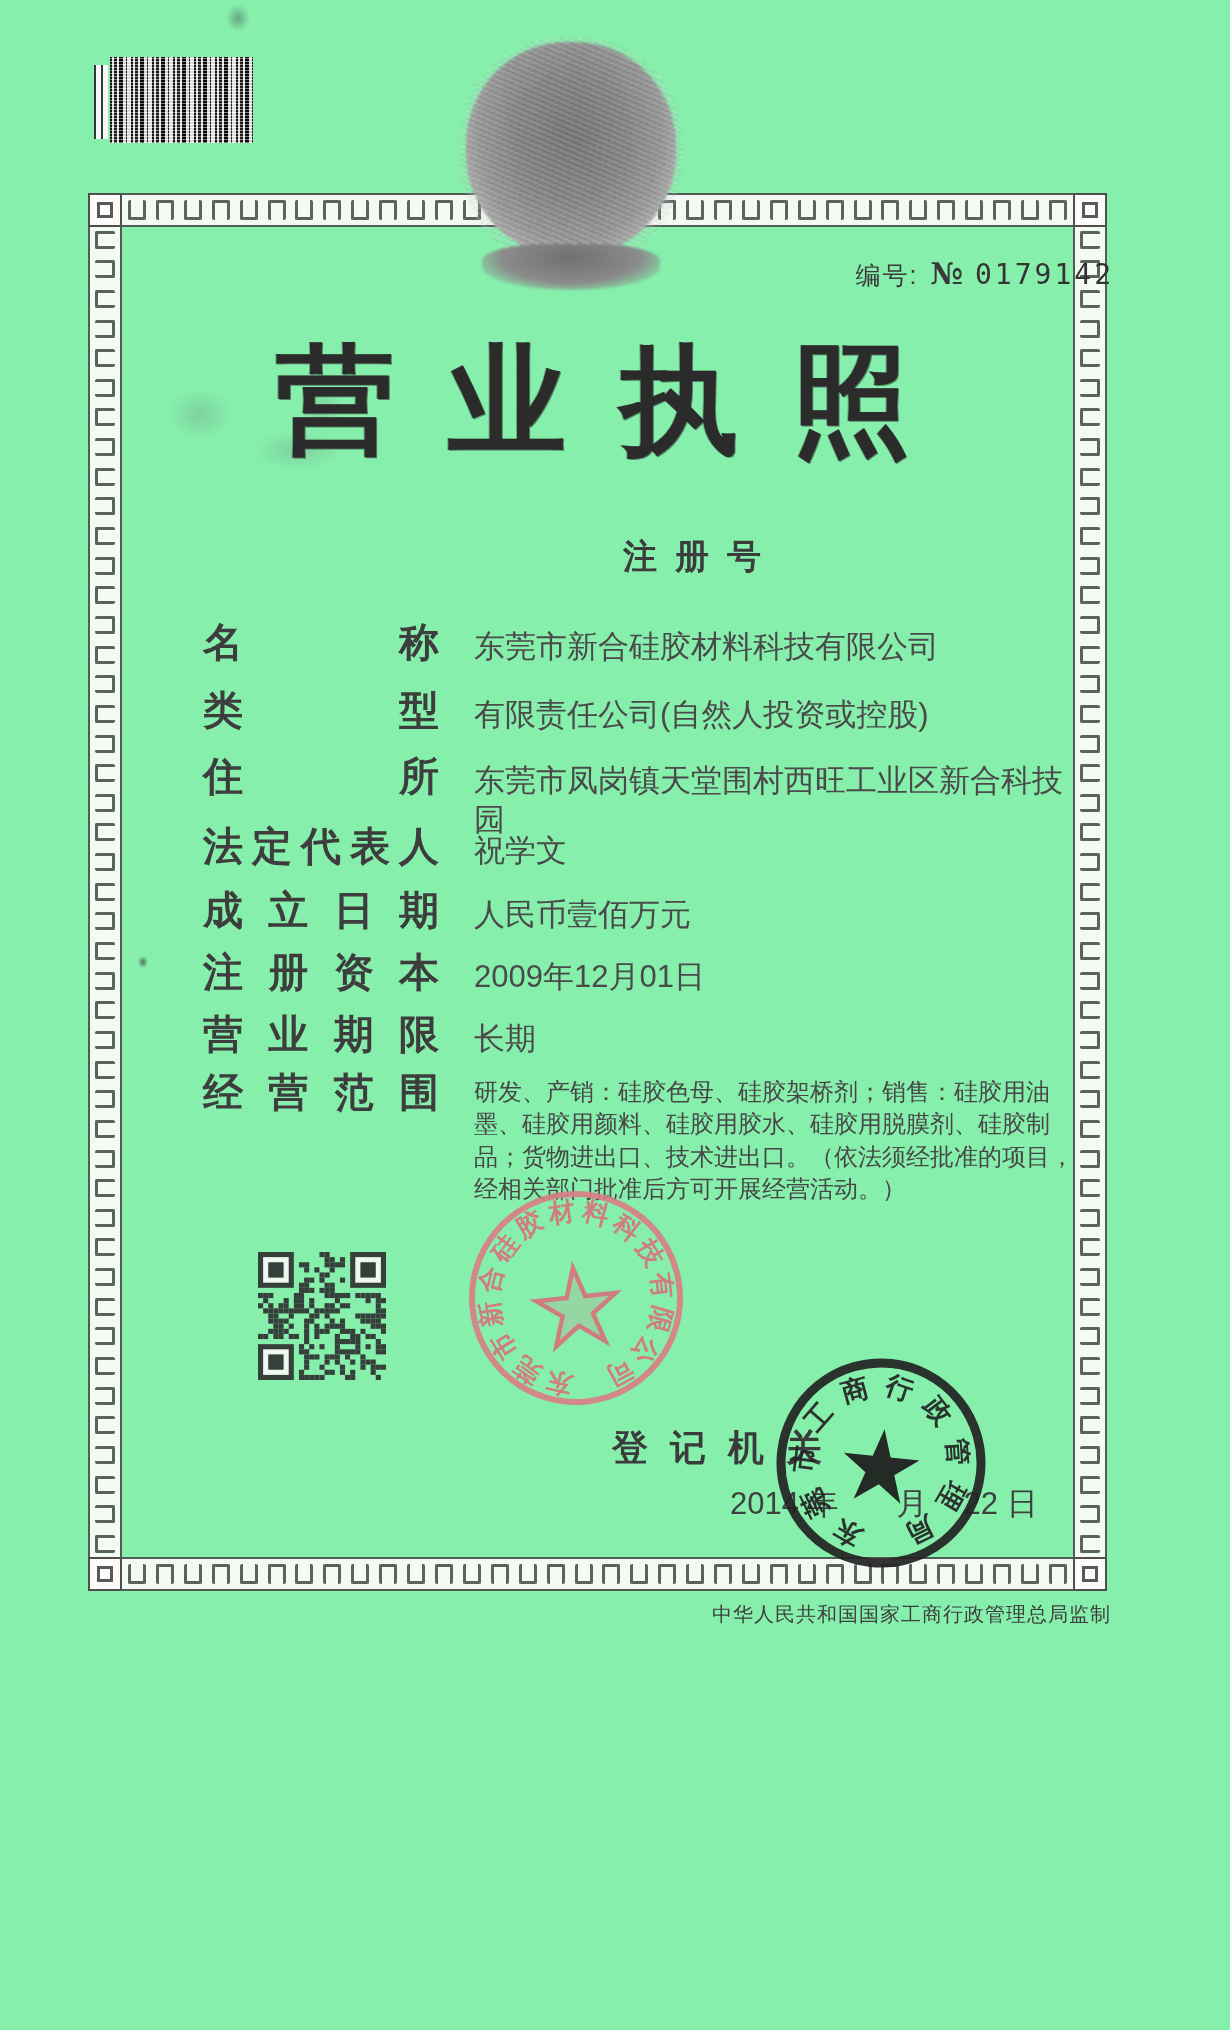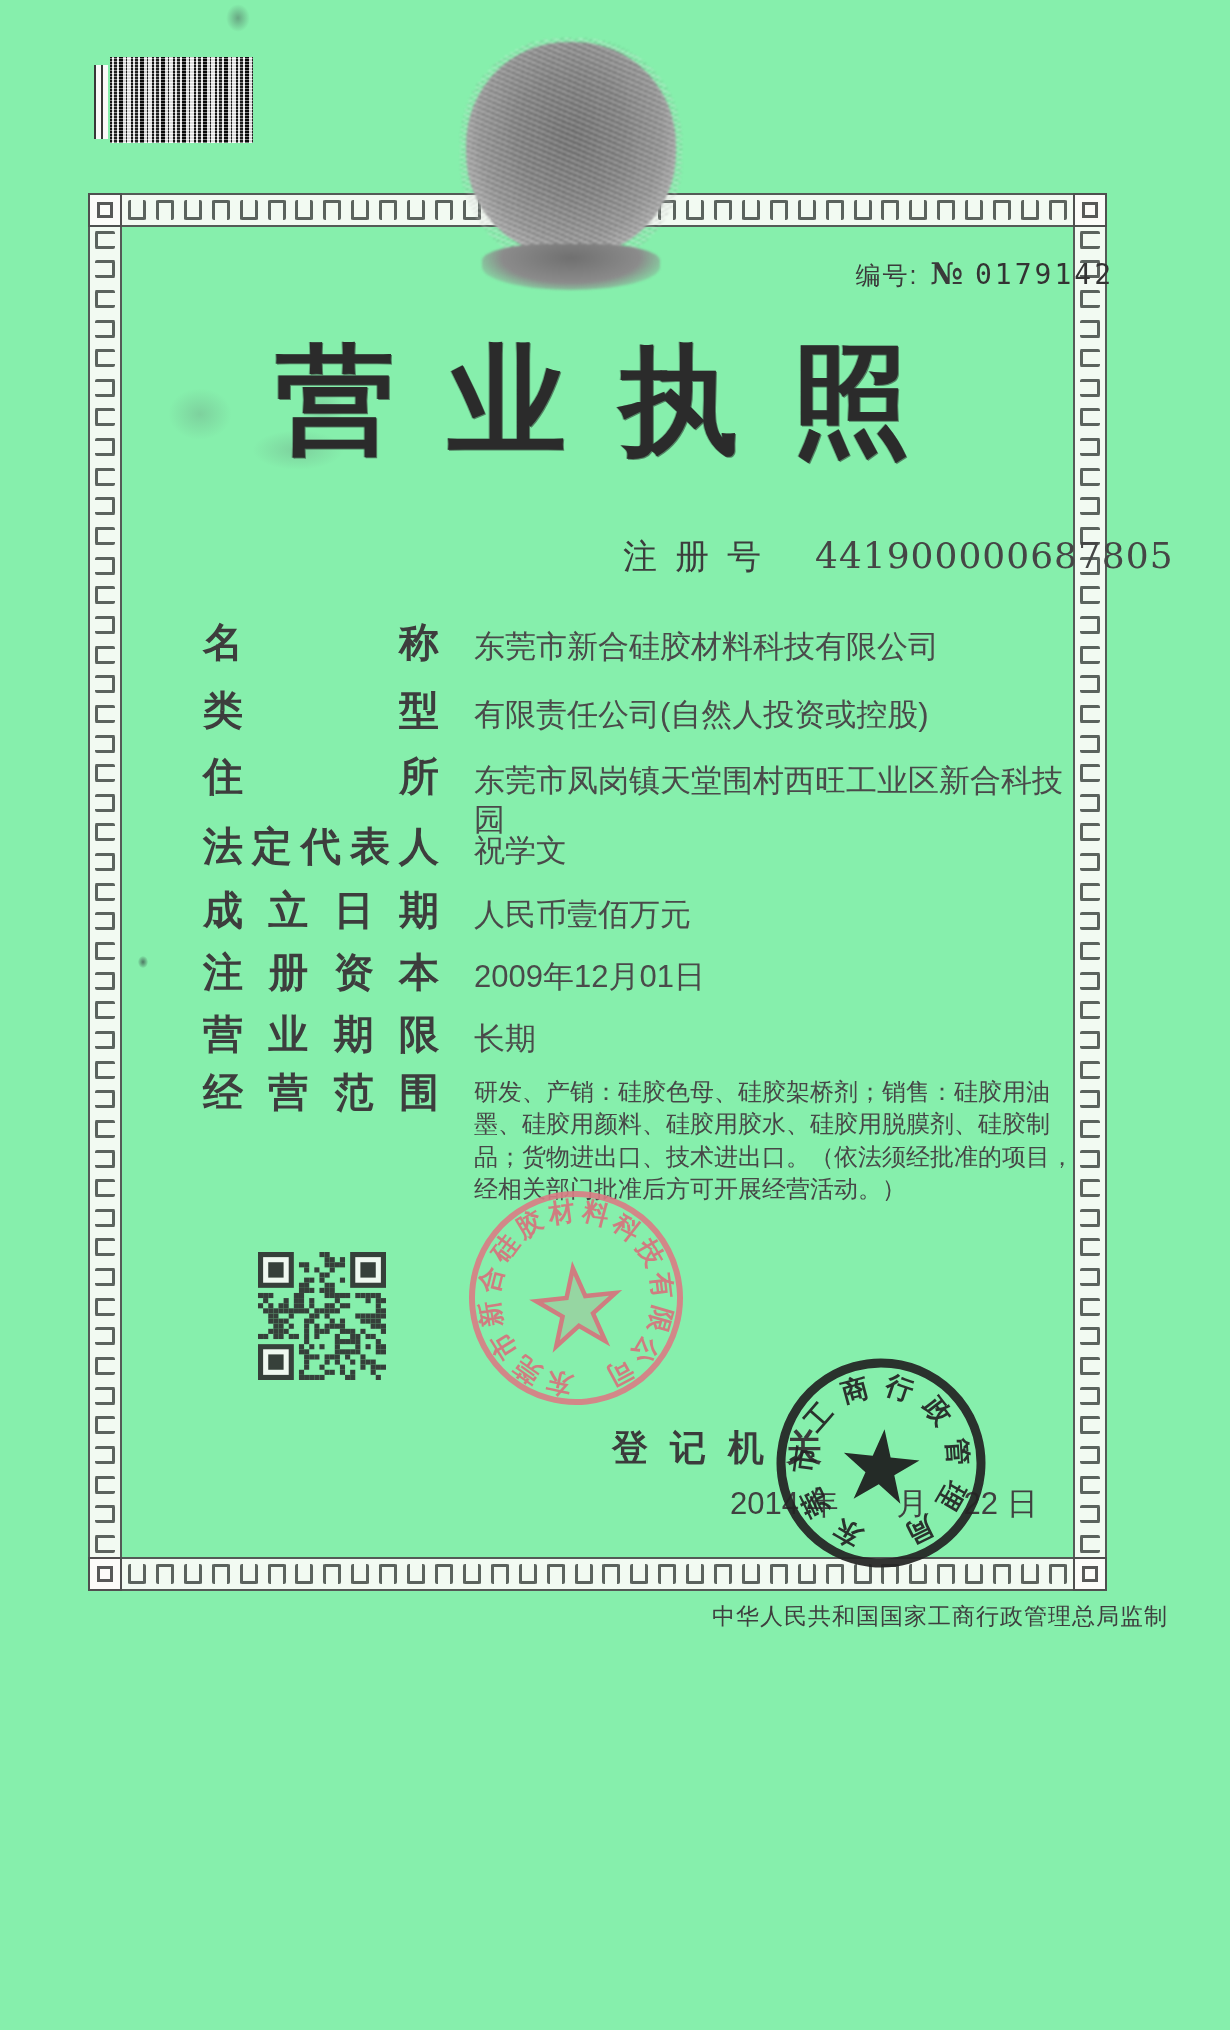--- a/index.html
+++ b/index.html
@@ -46,36 +46,36 @@
   .serial{position:absolute;top:256px;right:128px;display:flex;align-items:baseline;gap:12px;z-index:2;color:#3a3a3a;}
   .serial .pre{font-size:25px;letter-spacing:2px;}
   .serial .no{font-family:"DejaVu Serif",serif;font-weight:bold;font-size:30px;}
   .serial .num{font-family:"DejaVu Sans Mono",monospace;font-size:28px;letter-spacing:3px;color:#333;}
 
   .title{position:absolute;top:322px;left:620px;transform:translateX(-50%);white-space:nowrap;z-index:2;
     font-size:118px;font-weight:900;letter-spacing:54px;color:#2b2b2b;
     text-shadow:1px 1px 0 rgba(40,40,40,.55), -1px 0 0 rgba(40,40,40,.35);}
 
   .regno{position:absolute;left:623px;top:534px;display:flex;align-items:baseline;gap:36px;z-index:2;}
-  .regno .lab{font-size:34px;font-weight:normal;letter-spacing:18px;color:#3c3c3c;}
+  .regno .lab{font-size:34px;font-weight:bold;letter-spacing:18px;color:#3c3c3c;}
   .regno .num{font-family:"DejaVu Serif",serif;font-size:36px;letter-spacing:1px;color:#454545;}
 
   .row{position:absolute;left:203px;z-index:2;}
   .row .lab{position:absolute;left:0;top:0;width:236px;font-size:40px;font-weight:bold;color:#3d3d3d;
     line-height:1.1;text-align:justify;text-align-last:justify;}
   .row .val{position:absolute;left:271px;top:8px;width:604px;font-size:31px;color:#4a4a4a;line-height:1.25;}
   .row.scope .val{font-size:24px;line-height:1.35;color:#474747;top:6px;}
 
   .registry-label{position:absolute;left:612px;top:1424px;font-size:36px;font-weight:bold;letter-spacing:22px;color:#3b3b3b;z-index:4;}
   .reg-date{position:absolute;left:730px;top:1483px;font-size:31px;color:#404040;z-index:4;display:flex;align-items:baseline;}
   .reg-date .m{margin-left:58px;}
   .reg-date .d{margin-left:36px;}
 
   .footer-left{position:absolute;left:103px;top:1604px;font-size:21px;color:#4e4e4e;letter-spacing:.5px;z-index:2;}
-  .footer-right{position:absolute;left:712px;top:1601px;font-size:23px;color:#3e3e3e;letter-spacing:1px;z-index:2;}
+  .footer-right{position:absolute;left:712px;top:1601px;font-size:20px;color:#3e3e3e;letter-spacing:1px;z-index:2;}
 
   
   .qr{position:absolute;left:258px;top:1252px;width:128px;height:128px;z-index:4;opacity:.9;}
   .seal-red{position:absolute;left:460px;top:1182px;width:232px;height:232px;z-index:5;opacity:.9;transform:rotate(-6deg);}
   .seal-black{position:absolute;left:768px;top:1350px;width:226px;height:226px;z-index:5;opacity:.93;transform:rotate(6deg);}
   .seal-red text{font-weight:bold;}
   .seal-black text{font-weight:bold;}
 </style>
 </head>
 <body>
@@ -272,21 +272,20 @@
   <div class="serial">
     <span class="pre">编号:</span>
     <span class="no">№</span>
     <span class="num">0179142</span>
   </div>
 
   <div class="title">营业执照</div>
 
   <div class="regno">
     <span class="lab">注册号</span>
-    <span class="num">441900000687805</span>
   </div>
 
   <div class="row" style="top:620px;">
     <div class="lab">名称</div>
     <div class="val">东莞市新合硅胶材料科技有限公司</div>
   </div>
   <div class="row" style="top:688px;">
     <div class="lab">类型</div>
     <div class="val">有限责任公司(自然人投资或控股)</div>
   </div>

